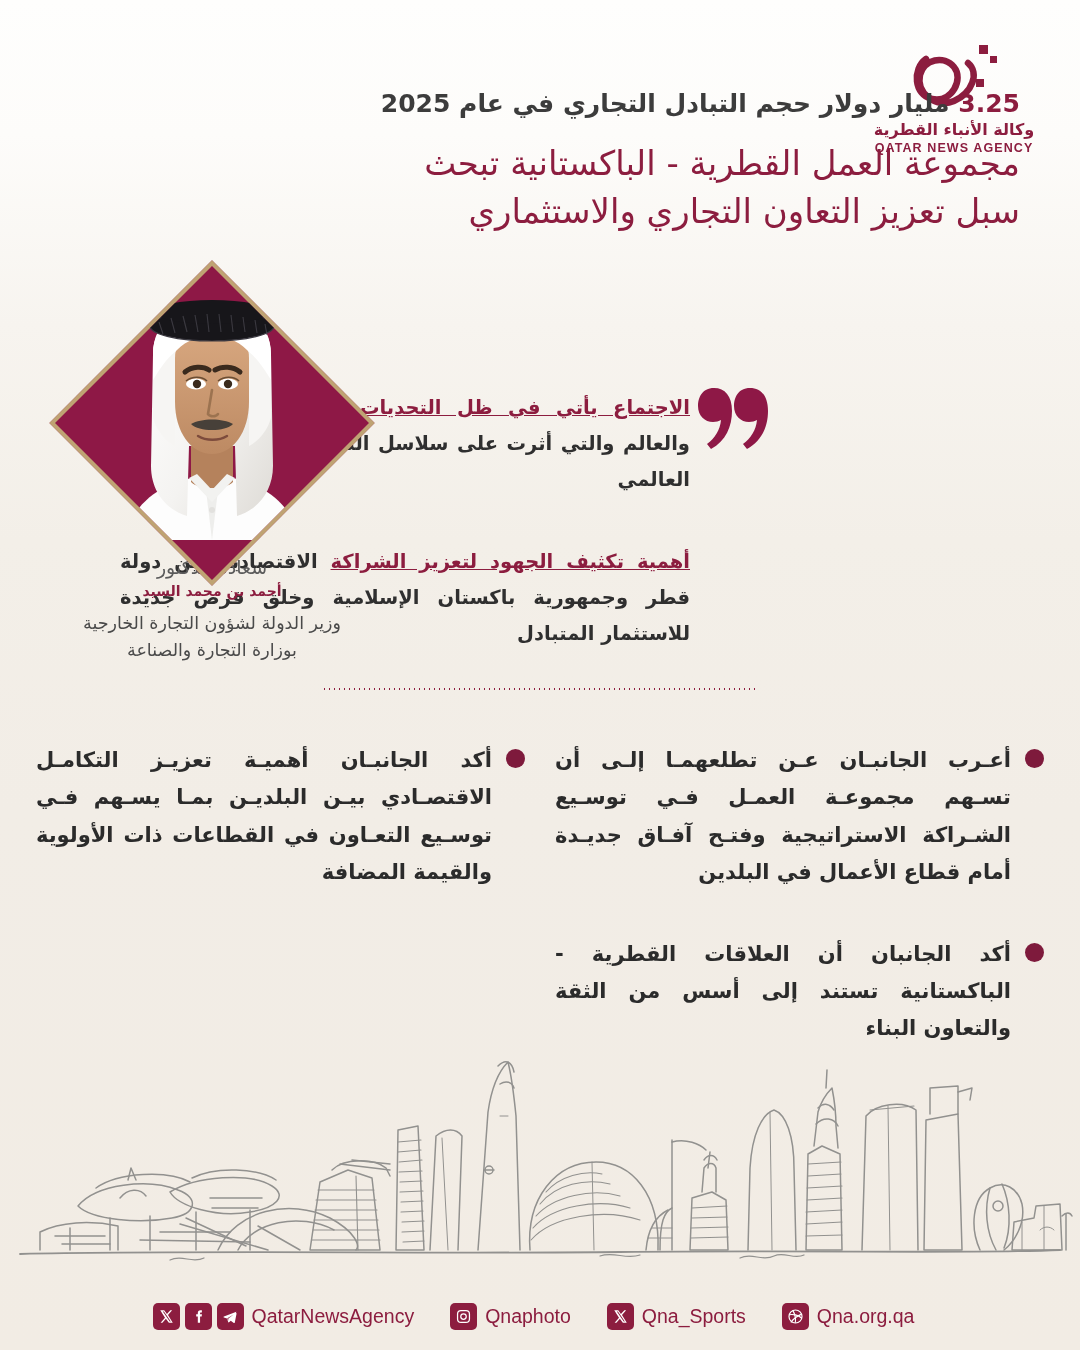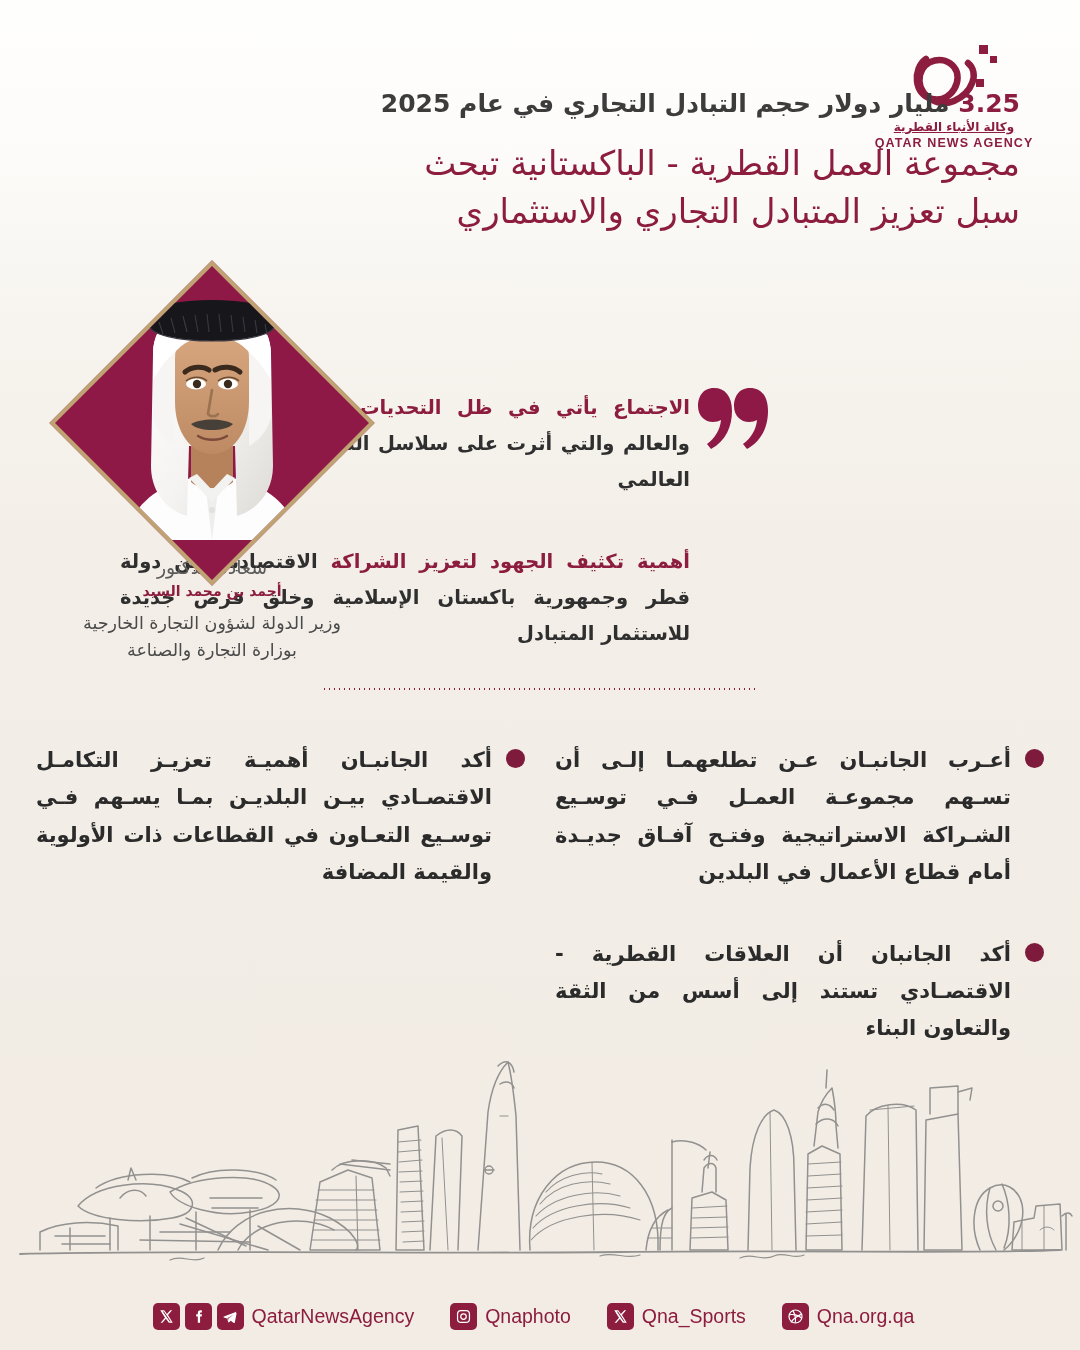--- a/index.html
+++ b/index.html
@@ -14,35 +14,35 @@
   #page {
     position:relative;
     width:1080px; height:1350px;
     background:linear-gradient(180deg,#fefefd 0%,#fdfcfa 10%,#f7f4ef 24%,#f3efe8 40%,#f2ede6 60%,#f2ece4 100%);
     overflow:hidden;
   }
 
   
   #logo { position:absolute; top:38px; right:36px; width:180px; text-align:center; }
   #logo .mark { height:78px; display:flex; align-items:center; justify-content:center; }
-  #logo .ar { font-size:12px; color:#8c1d3f; font-weight:bold; letter-spacing:0px; margin-top:4px;text-decoration:underline; }
+  #logo .ar { font-size:16px; color:#8c1d3f; font-weight:bold; letter-spacing:0px; margin-top:4px; }
   #logo .en { font-size:12.5px; color:#8c1d3f; font-weight:bold; letter-spacing:1.1px; margin-top:2px; font-family:"Liberation Sans",sans-serif;}
 
   
   #header { position:absolute; top:88px; right:60px; width:830px; text-align:right; }
   .kicker { font-size:25px; color:#3c3c3c; font-weight:bold; line-height:1.3; }
   .kicker .num { color:#8c1d3f; }
   .headline { margin-top:18px; font-size:34px; line-height:1.42; font-weight:normal; color:#8c1d3f; }
 
   
   #quote-mark { position:absolute; top:386px; right:312px; width:70px; height:64px; }
 
   #quotes { position:absolute; top:390px; right:390px; width:570px; text-align:right; }
   .quote-p { font-size:19.5px; line-height:1.85; color:#2f2f2f; font-weight:bold; text-align:justify; direction:rtl; }
-  .quote-p .hl { color:#8c1d3f; }
+  .quote-p .hl { color:#8c1d3f;text-decoration:underline; }
   .quote-p + .quote-p { margin-top:46px; }
 
   
   #person { position:absolute; top:308px; left:62px; width:300px; text-align:center; }
   .diamond-wrap { position:relative; width:230px; height:230px; margin:0 auto; }
   .diamond {
     position:absolute; inset:0;
     transform:rotate(45deg);
     background:#8e1846;
     border:4px solid #bfa373;
@@ -105,21 +105,21 @@
     <div class="en">QATAR NEWS AGENCY</div>
   </div>
 
   <div id="header">
     <div class="kicker">
       <span class="num">3.25</span>
       <span>مليار دولار حجم التبادل التجاري في عام 2025</span>
     </div>
     <div class="headline">
       <div>مجموعة العمل القطرية - الباكستانية تبحث</div>
-      <div>سبل تعزيز المتبادل التجاري والاستثماري</div>
+      <div>سبل تعزيز التعاون التجاري والاستثماري</div>
     </div>
   </div>
 
   <div id="quote-mark">
     <svg width="70" height="64" viewBox="0 0 70 64" aria-hidden="true">
       <g fill="#8e1846">
         <path d="M16 2 C 4 2, 0 12, 0 20 C 0 30, 7 36, 15 36 C 18 36, 21 35, 23 34 C 22 44, 17 52, 9 58 L 13 63 C 28 55, 34 40, 34 25 C 34 10, 27 2, 16 2 Z"></path>
         <path d="M52 2 C 40 2, 36 12, 36 20 C 36 30, 43 36, 51 36 C 54 36, 57 35, 59 34 C 58 44, 53 52, 45 58 L 49 63 C 64 55, 70 40, 70 25 C 70 10, 63 2, 52 2 Z"></path>
       </g>
     </svg>
@@ -221,21 +221,21 @@
         <span class="btext">أعـرب الجانبـان عـن تطلعهمـا إلـى أن تسـهم مجموعـة العمـل فـي توسـيع الشـراكة الاستراتيجية وفتـح آفـاق جديـدة أمام قطاع الأعمال في البلدين</span>
       </div>
       <div class="bcell">
         <span class="dot"></span>
         <span class="btext">أكد الجانبـان أهميـة تعزيـز التكامـل الاقتصـادي بيـن البلديـن بمـا يسـهم فـي توسـيع التعـاون في القطاعات ذات الأولوية والقيمة المضافة</span>
       </div>
     </div>
     <div class="brow">
       <div class="bcell">
         <span class="dot"></span>
-        <span class="btext">أكد الجانبان أن العلاقات القطرية - الاقتصـادي تستند إلى أسس من الثقة والتعاون البناء</span>
+        <span class="btext">أكد الجانبان أن العلاقات القطرية - الباكستانية تستند إلى أسس من الثقة والتعاون البناء</span>
       </div>
     </div>
   </div>
 
   <div id="skyline">
     <svg width="1080" height="300" viewBox="0 0 1080 300" aria-hidden="true">
       <g fill="none" stroke="#8a8a88" stroke-width="1.5" stroke-linecap="round" stroke-linejoin="round">
 
         <path d="M20 262 C 200 258, 420 262, 620 260 C 820 258, 980 262, 1060 258" stroke-width="1.8"></path>
 

